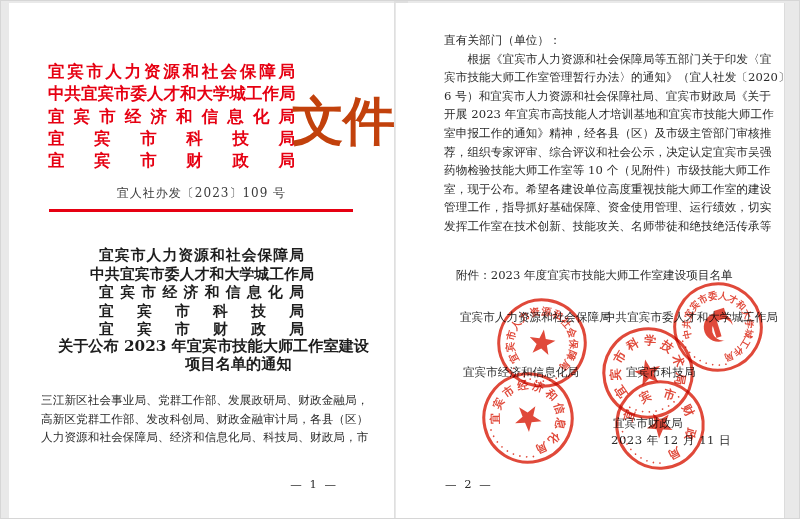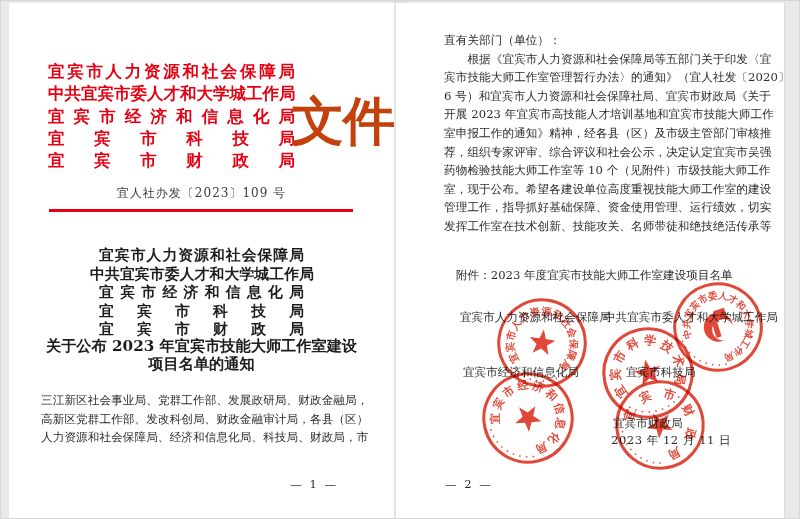--- a/index.html
+++ b/index.html
@@ -29,22 +29,22 @@
 
   
   .title-agencies{position:absolute;left:90px;top:243px;width:205px;}
   .title-agencies .ta-line{
     font-size:14.8px;font-weight:bold;color:#1d1d1d;line-height:18.6px;
     text-align:justify;text-align-last:justify;white-space:nowrap;
   }
   .title-agencies .ta-line:nth-child(2){width:224px;margin-left:-9px;}
   .subject{position:absolute;left:0;width:100%;text-align:center;
     font-size:15.2px;font-weight:bold;color:#1d1d1d;white-space:nowrap;}
-  .subject-1{top:333px;}
-  .subject-2{top:351px;}
+  .subject-1{top:333px;padding-left:12px;}
+  .subject-2{top:351px;padding-left:37px;}
 
   
   .body-block{position:absolute;font-size:11.6px;color:#2b2b2b;letter-spacing:0.1px;}
   .body-block .b-line{line-height:18.6px;white-space:nowrap;}
   .body-left{left:32px;top:388px;width:316px;}
   .body-right{left:48px;top:28px;width:312px;}
   .attachment{position:absolute;left:48px;top:265px;font-size:11.6px;color:#2b2b2b;white-space:nowrap;margin-left:12px;}
 
   
   .sig{position:absolute;font-size:11.6px;color:#2b2b2b;white-space:nowrap;}

